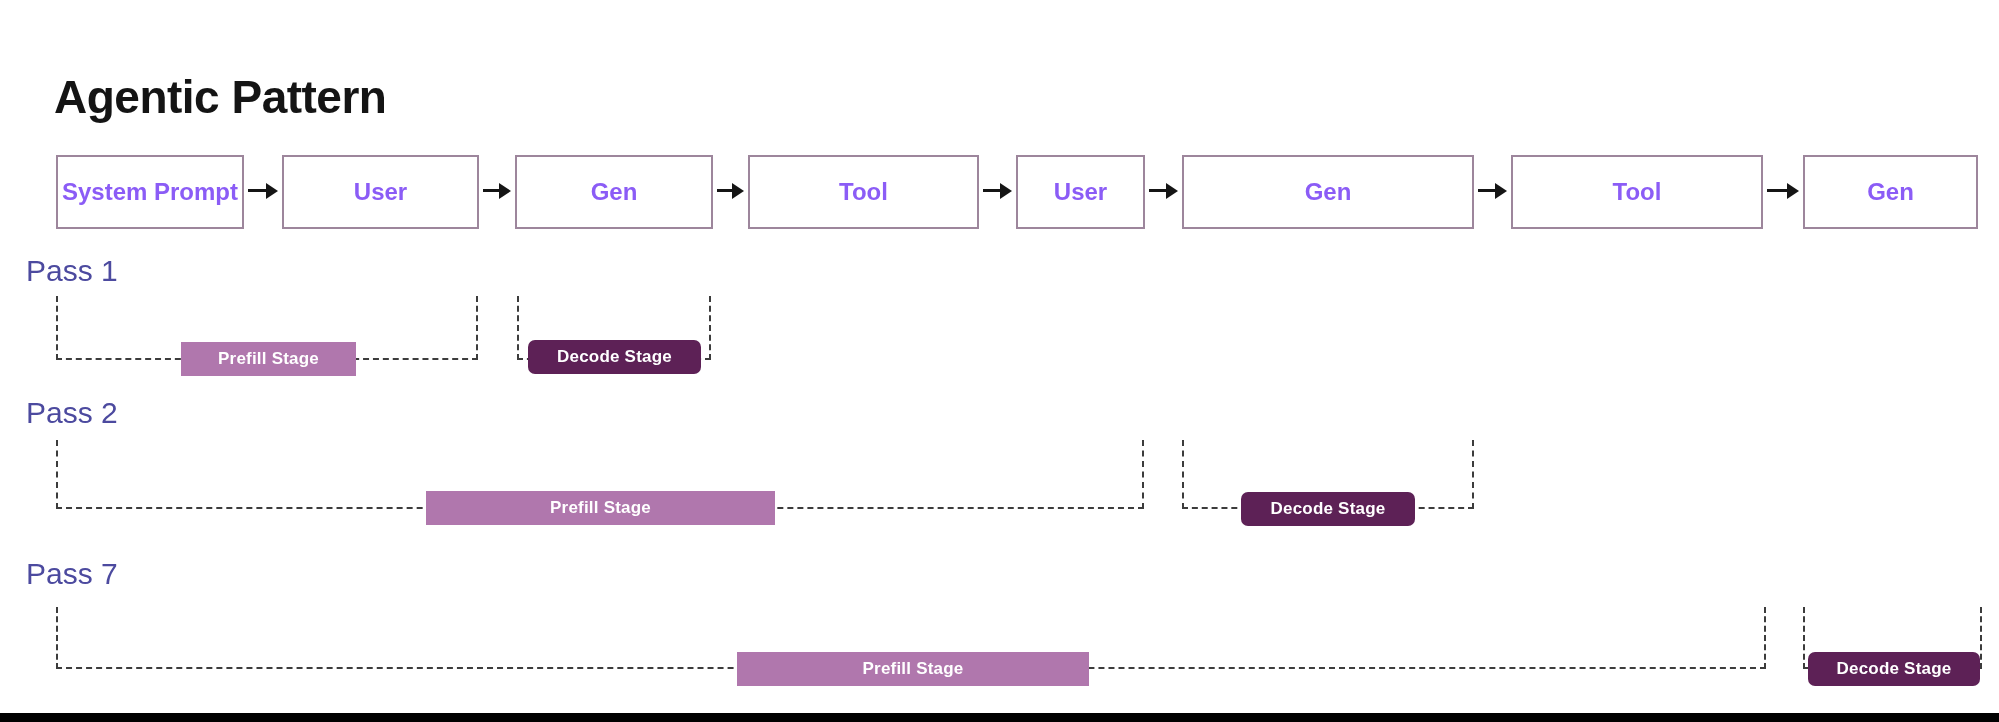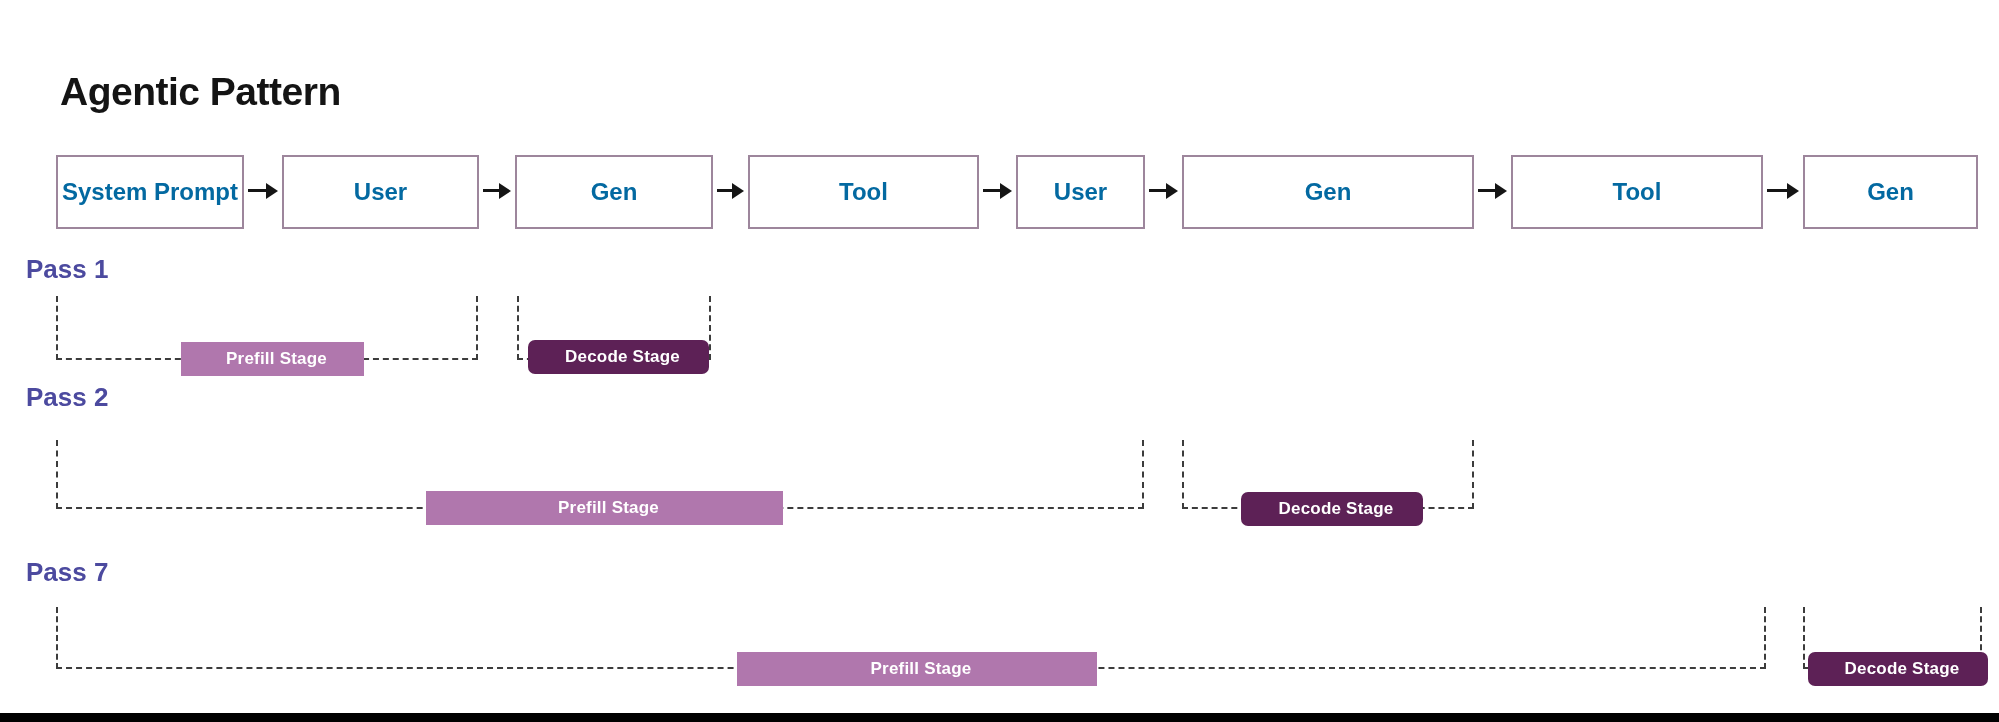--- a/index.html
+++ b/index.html
@@ -14,63 +14,62 @@
   html,body{margin:0;padding:0;background:#ffffff;}
   #canvas{
     position:relative;
     width:1999px;height:722px;
     background:#ffffff;
     overflow:hidden;
     font-family:"Liberation Sans", sans-serif;
   }
   .title{
     position:absolute;
-    left:60px;top:70px;
-    font-size:39px;
+    left:54px;top:70px;
+    font-size:46px;
     font-weight:800;
     letter-spacing:-0.5px;
     color:var(--color-title);
   }
   .flow-box{
     position:absolute;
     top:155px;height:74px;
     background:#ffffff;
     border:2px solid var(--color-box_border);
     box-sizing:border-box;
     display:flex;align-items:center;justify-content:center;
   }
   .flow-box .lbl{
-    font-size:24px;font-weight:700;color:#0369a1;
+    font-size:24px;font-weight:700;color:#8b5cf6;
     white-space:nowrap;
   }
   .arrow{position:absolute;top:182px;height:18px;}
   .arrow .shaft{position:absolute;left:0;right:10px;top:7px;height:3px;background:var(--color-ink);}
   .arrow .head{
     position:absolute;right:0;top:1px;width:0;height:0;
     border-top:8px solid transparent;border-bottom:8px solid transparent;
     border-left:12px solid var(--color-ink);
   }
   .pass-label{
     position:absolute;left:26px;
-    font-size:26px;font-weight:700;
+    font-size:30px;font-weight:400;
     color:var(--color-pass_label);
   }
   .bracket{
     position:absolute;
     box-sizing:border-box;
     border-left:2px dashed var(--color-dash);
     border-right:2px dashed var(--color-dash);
     border-bottom:2px dashed var(--color-dash);
     z-index:1;
   }
   .stage-bar{
     position:absolute;height:34px;
     display:flex;align-items:center;justify-content:center;
     z-index:2;
-    padding-left:8px;
   }
   .stage-bar .lbl{
     color:#ffffff;font-size:17px;font-weight:700;
     letter-spacing:0.2px;white-space:nowrap;
   }
   .stage-bar.prefill{background:var(--color-prefill);}
   .stage-bar.decode{background:var(--color-decode);border-radius:7px;}
   .bottom-bar{
     position:absolute;left:0;top:713px;width:1999px;height:9px;
     background:#000000;
@@ -146,21 +145,21 @@
   <div class="pass-label" style="top:254px;">Pass 1</div>
   <div class="bracket" style="left:56px;top:296px;width:422px;height:64px;"></div>
   <div class="bracket" style="left:517px;top:296px;width:194px;height:64px;"></div>
   <div class="stage-bar prefill" style="left:181px;top:342px;width:175px;">
     <span class="lbl">Prefill Stage</span>
   </div>
   <div class="stage-bar decode" style="left:528px;top:340px;width:173px;">
     <span class="lbl">Decode Stage</span>
   </div>
 
-  <div class="pass-label" style="top:382px;text-align:center;">Pass 2</div>
+  <div class="pass-label" style="top:396px;text-align:center;">Pass 2</div>
   <div class="bracket" style="left:56px;top:440px;width:1088px;height:69px;"></div>
   <div class="bracket" style="left:1182px;top:440px;width:292px;height:69px;"></div>
   <div class="stage-bar prefill" style="left:426px;top:491px;width:349px;">
     <span class="lbl">Prefill Stage</span>
   </div>
   <div class="stage-bar decode" style="left:1241px;top:492px;width:174px;">
     <span class="lbl">Decode Stage</span>
   </div>
 
   <div class="pass-label" style="top:557px;">Pass 7</div>

